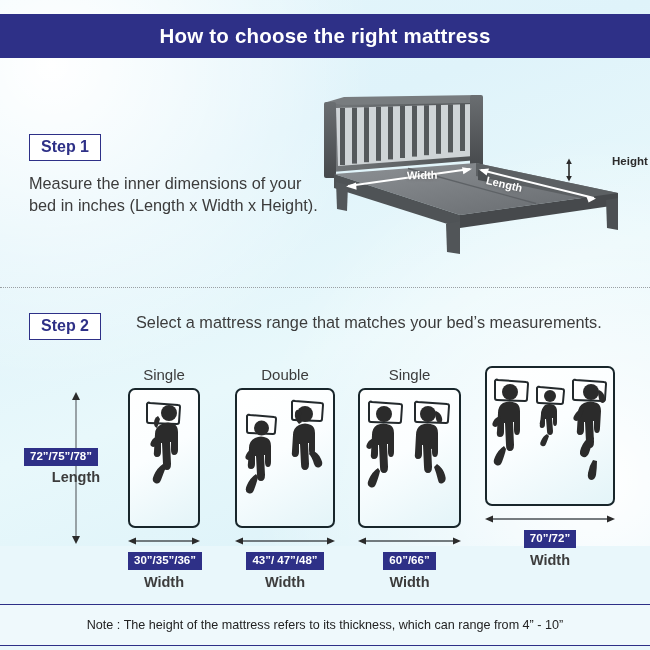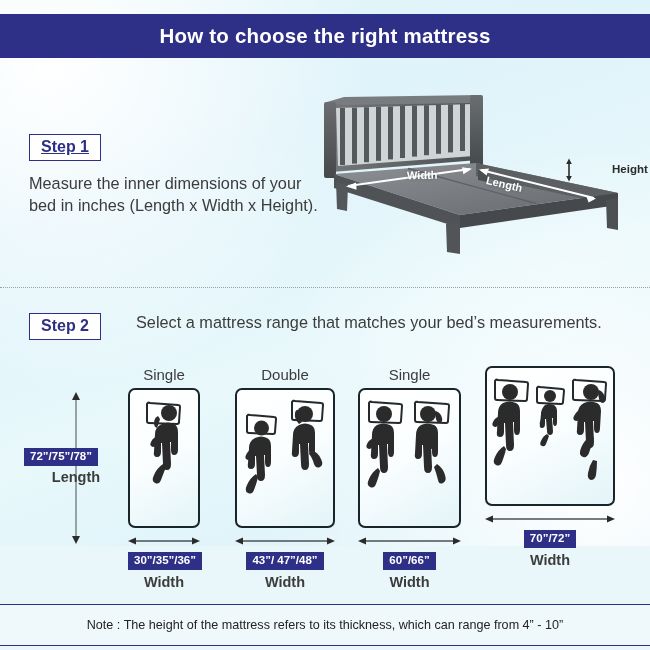--- a/index.html
+++ b/index.html
@@ -26,37 +26,37 @@
   }
 
   
   .step-badge{
     display:inline-block;background:#ffffff;border:1.6px solid #2e3087;
     color:#2e3087;font-weight:bold;font-size:16px;
     padding:4px 11px 5px 11px;line-height:1;
   }
 
   
-  #step1-badge{position:absolute;left:29px;top:134px;text-decoration:underline;}
+  #step1-badge{position:absolute;left:29px;top:134px;}
   #step1-text{
     position:absolute;left:29px;top:172px;width:300px;
     color:#3c3c3c;font-size:16.3px;line-height:1.38;
   }
 
   
   #bed-wrap{position:absolute;left:318px;top:78px;width:332px;height:180px;}
   #bed-wrap svg{display:block;}
   .bedlabel{
     position:absolute;color:#ffffff;font-size:11px;font-weight:bold;
     text-shadow:0 0 3px rgba(60,60,60,.55);
   }
   #lbl-width{left:89px;top:91px;transform:rotate(-1deg);}
   #lbl-length{left:168px;top:100px;transform:rotate(13deg);}
   #lbl-height{
-    position:absolute;left:258px;top:85px;color:#2b2b2b;font-size:11.5px;
+    position:absolute;left:258px;top:77px;color:#2b2b2b;font-size:11.5px;
     font-weight:bold;text-shadow:none;padding-left:36px;
   }
 
   
   .divider{
     position:absolute;left:0;width:650px;height:0;
     border-top:1.4px dotted #9aa0a4;
   }
   #div1{top:287px;}
 

